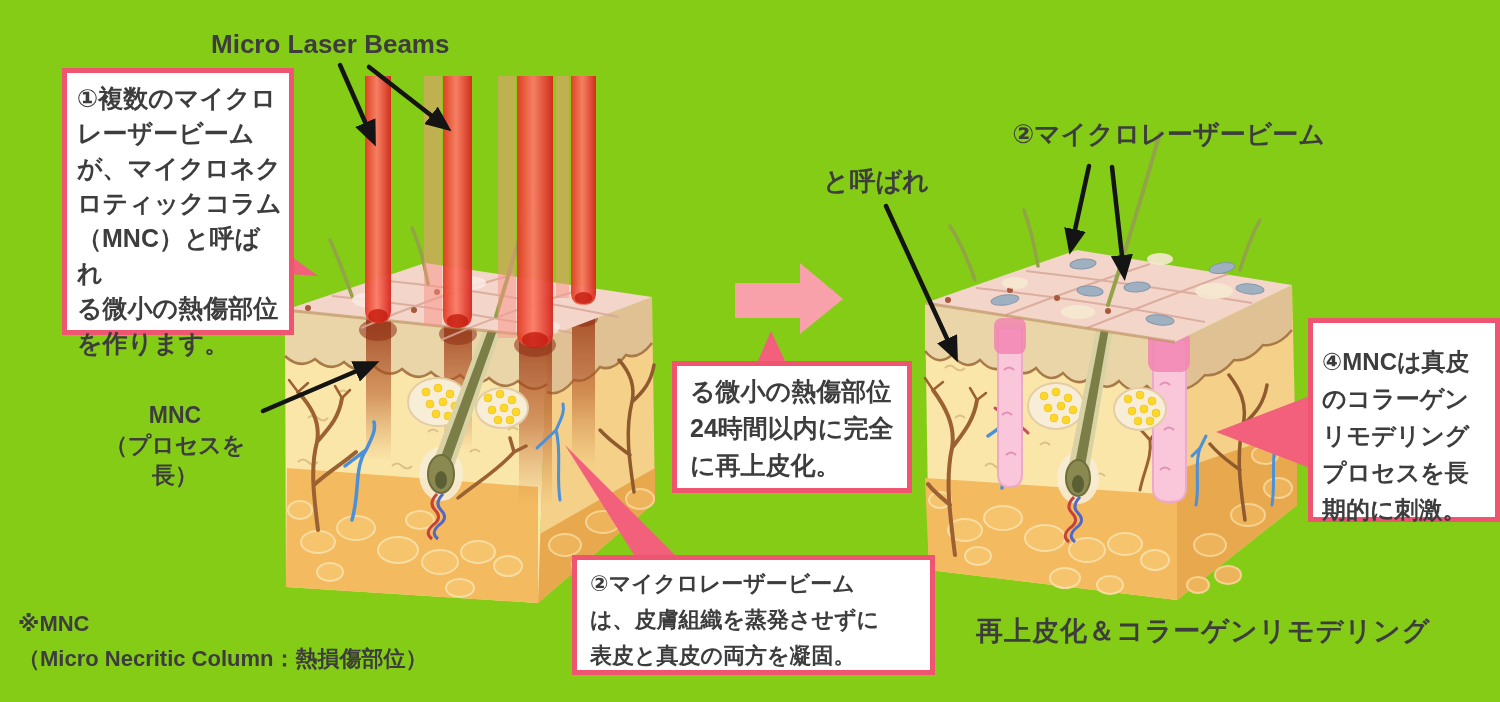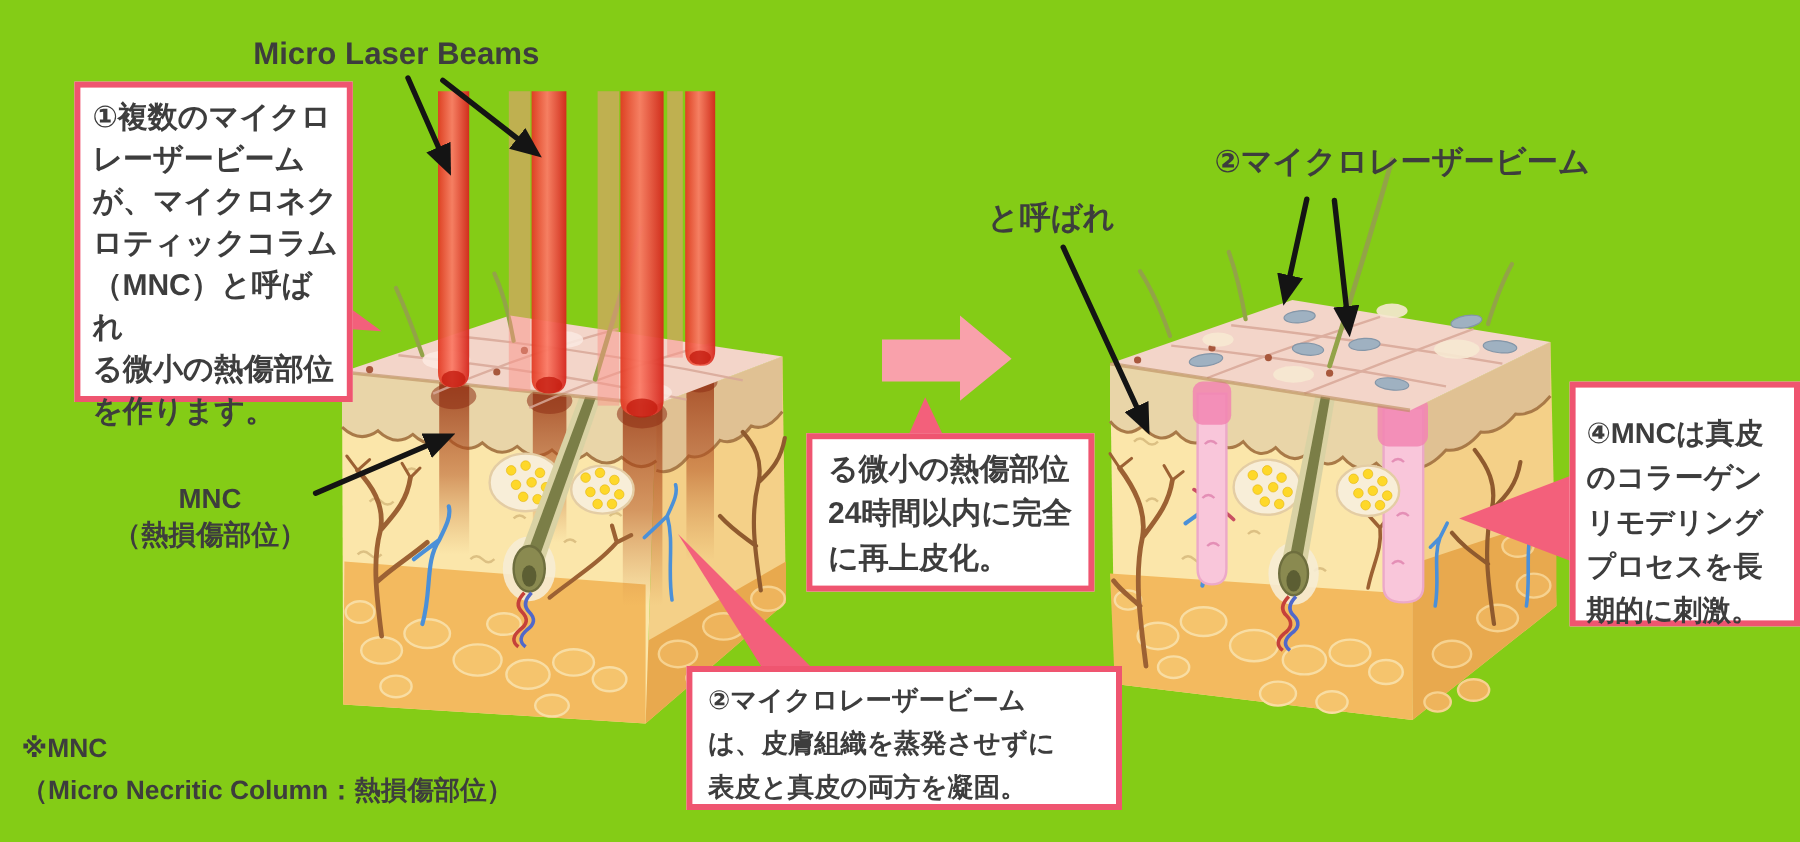--- a/index.html
+++ b/index.html
@@ -342,23 +342,24 @@
     <line class="barrow" x1="369" y1="67" x2="446" y2="127" marker-end="url(#ah)"></line>
     <line class="barrow" x1="263" y1="411" x2="373" y2="364" marker-end="url(#ah)"></line>
     <line class="barrow" x1="886" y1="206" x2="955" y2="356" marker-end="url(#ah)"></line>
     <line class="barrow" x1="1089" y1="166" x2="1071" y2="248" marker-end="url(#ah)"></line>
     <line class="barrow" x1="1112" y1="167" x2="1124" y2="274" marker-end="url(#ah)"></line>
   </g>
 </svg>
 
   <div class="lbl lbl-mlb">Micro Laser Beams</div>
   <div class="lbl lbl-mnc">MNC
-（熱損傷部位）</div>
+（プロセスを長）</div>
   <div class="lbl lbl-regen">と呼ばれ</div>
   <div class="lbl lbl-keratin">②マイクロレーザービーム</div>
+  <div class="lbl lbl-result">再上皮化＆コラーゲンリモデリング</div>
   <div class="lbl lbl-foot">※MNC
 （Micro Necritic Column：熱損傷部位）</div>
 
   <div class="callout c1">①複数のマイクロ
 レーザービーム
 が、マイクロネク
 ロティックコラム
 （MNC）と呼ばれ
 る微小の熱傷部位
 を作ります。</div>

